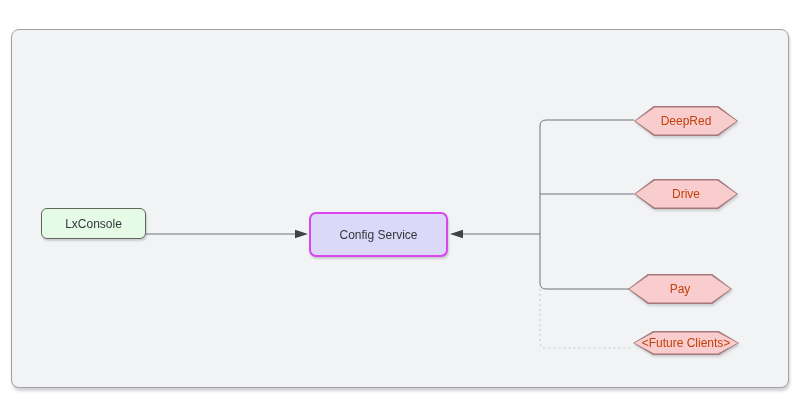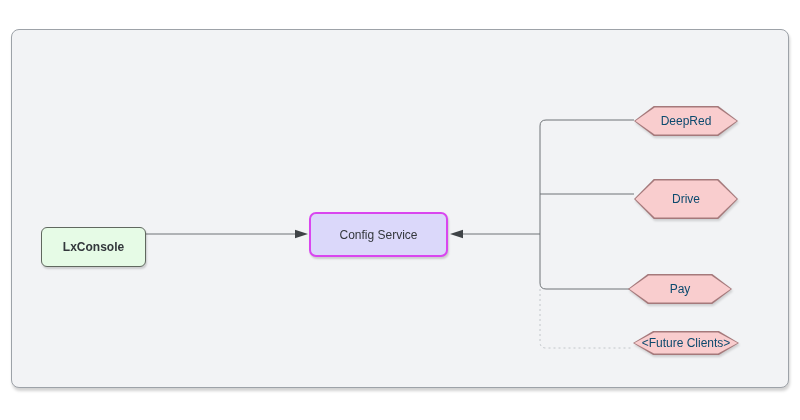--- a/index.html
+++ b/index.html
@@ -38,21 +38,21 @@
   .hex .hex-border{
     position:absolute;inset:0;background:#a5797b;
     clip-path:polygon(0 50%,19% 0,81% 0,100% 50%,81% 100%,19% 100%);
   }
   .hex .hex-fill{
     position:absolute;inset:1.4px;background:#f9cdce;
     clip-path:polygon(0 50%,19% 0,81% 0,100% 50%,81% 100%,19% 100%);
   }
   .hex .hex-label{
     position:absolute;inset:0;display:flex;align-items:center;justify-content:center;
-    font-size:12px;color:#0c4a6e;white-space:nowrap;
+    font-size:12px;color:#c2410c;white-space:nowrap;
   }
 </style>
 </head>
 <body>
 
 <div class="frame">
 
 
   <svg class="edges" viewBox="0 0 778 359">
 
@@ -62,35 +62,35 @@
     <path d="M528 204 H451" fill="none" stroke="#6f7377" stroke-width="1"></path>
     <polygon points="438,204 451,199.8 451,208.2" fill="#3f4347"></polygon>
 
     <path d="M622 90 H534 Q528 90 528 96 V253 Q528 259 534 259 H623" fill="none" stroke="#6f7377" stroke-width="1"></path>
 
     <path d="M528 164 H622" fill="none" stroke="#6f7377" stroke-width="1"></path>
 
     <path d="M528 259 V312 Q528 318 534 318 H621" fill="none" stroke="#c2c6ca" stroke-width="1" stroke-dasharray="2 3"></path>
   </svg>
 
-  <div class="node box-green" style="left:29px;top:197px;width:105px;height:40px;font-weight:bold;">
+  <div class="node box-green" style="left:29px;top:178px;width:105px;height:31px;">
     <span>LxConsole</span>
   </div>
 
   <div class="node box-purple" style="left:297px;top:182px;width:139px;height:45px;">
     <span>Config Service</span>
   </div>
 
   <div class="hex" style="left:622px;top:76px;width:104px;height:30px;">
     <div class="hex-border"></div>
     <div class="hex-fill"></div>
     <div class="hex-label">DeepRed</div>
   </div>
 
-  <div class="hex" style="left:622px;top:149px;width:104px;height:40px;">
+  <div class="hex" style="left:622px;top:149px;width:104px;height:30px;">
     <div class="hex-border"></div>
     <div class="hex-fill"></div>
     <div class="hex-label">Drive</div>
   </div>
 
   <div class="hex" style="left:616px;top:244px;width:104px;height:30px;">
     <div class="hex-border"></div>
     <div class="hex-fill"></div>
     <div class="hex-label">Pay</div>
   </div>

